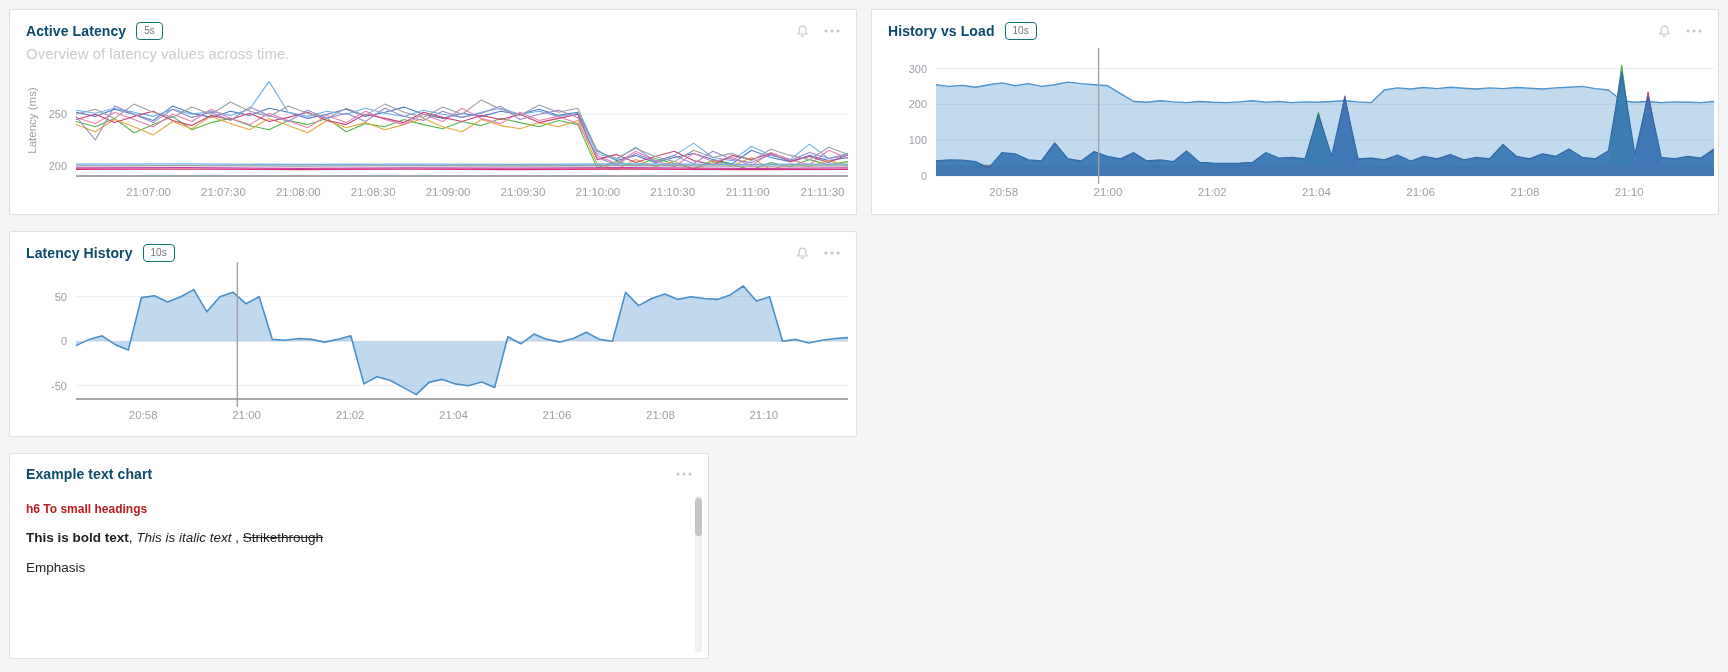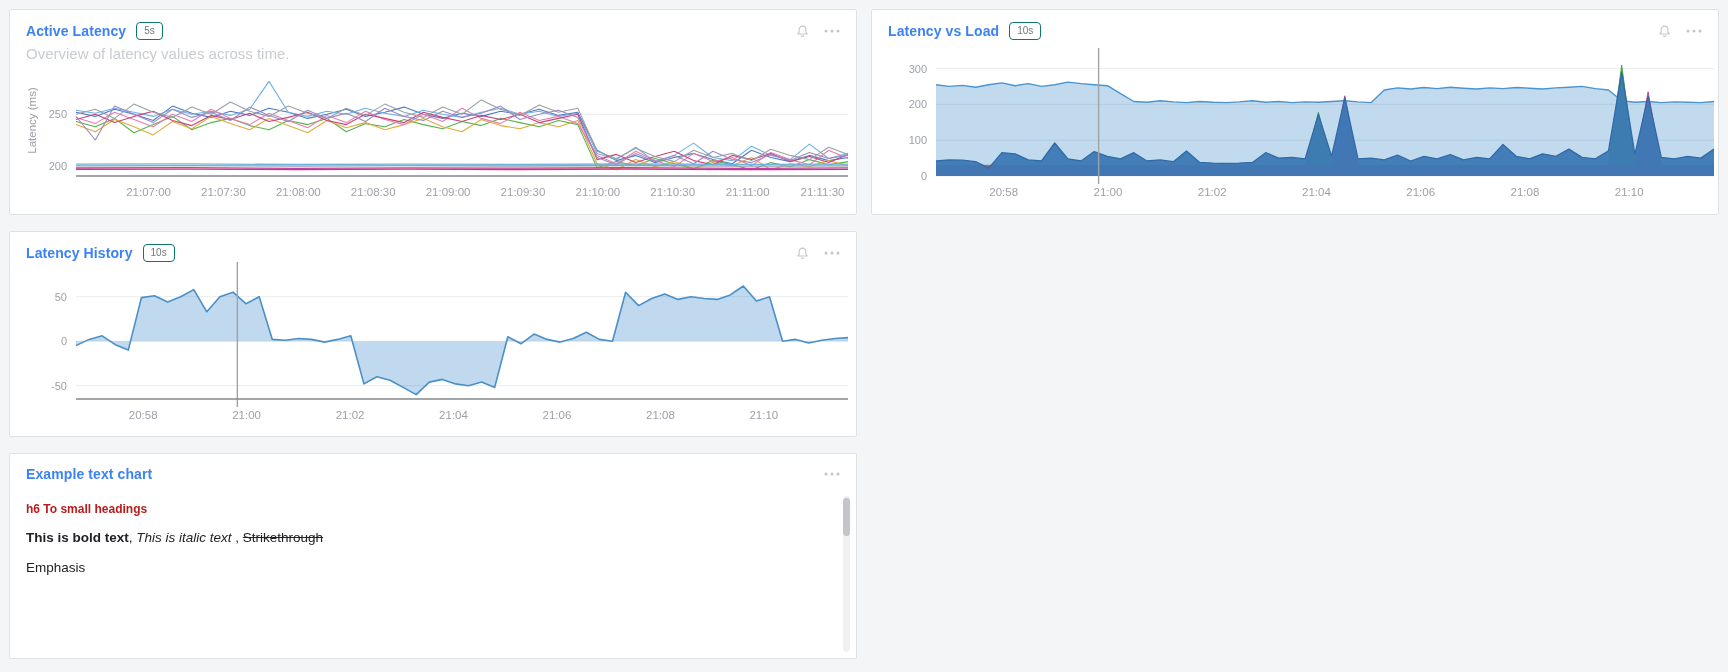--- a/index.html
+++ b/index.html
@@ -1,21 +1,21 @@
 <!DOCTYPE html>
 <html><head>
 <meta charset="utf-8">
 <style>
   * { margin:0; padding:0; box-sizing:border-box; }
   html,body { width:1728px; height:672px; }
   body { background:#f4f5f6; font-family:"Liberation Sans", sans-serif; position:relative; overflow:hidden; }
   .panel { position:absolute; background:#ffffff; border:1px solid #e0e1e3; border-radius:2px; }
   .panel-header { position:absolute; top:0; left:0; right:0; padding:12px 16px 0 16px; z-index:5; }
   .header-row { display:flex; align-items:center; }
-  .panel-title { font-size:14px; font-weight:700; color:#3b82f6; letter-spacing:0.1px; }
+  .panel-title { font-size:14px; font-weight:700; color:#0c4a6e; letter-spacing:0.1px; }
   .badge { margin-left:10px; font-size:10px; color:#72767b; border:1px solid #0f766e; border-radius:4px; padding:1px 7px 2px 7px; background:#ffffff; line-height:13px; }
   .spacer { flex:1; }
   .hicons { display:flex; align-items:center; gap:14px; }
   .hicon { width:16px; height:16px; display:flex; align-items:center; justify-content:center; cursor:pointer; }
   .subtitle { font-size:15px; color:#c9ccd0; margin-top:5px; }
   .chart { position:absolute; inset:0; }
   .chart svg { position:absolute; top:0; left:0; }
   
   .text-body { position:absolute; left:16px; top:48px; right:30px; color:#202226; }
   .text-body h1 { font-size:35px; font-weight:700; color:#3f4145; letter-spacing:-0.5px; margin:8px 0 18px 0; }
@@ -112,21 +112,21 @@
         <text x="235.938" y="186" text-anchor="middle" font-size="11.5" fill="#9ca1a8" font-family="&quot;Liberation Sans&quot;, sans-serif">21:00</text>
         <text x="340.19" y="186" text-anchor="middle" font-size="11.5" fill="#9ca1a8" font-family="&quot;Liberation Sans&quot;, sans-serif">21:02</text>
         <text x="444.442" y="186" text-anchor="middle" font-size="11.5" fill="#9ca1a8" font-family="&quot;Liberation Sans&quot;, sans-serif">21:04</text>
         <text x="548.694" y="186" text-anchor="middle" font-size="11.5" fill="#9ca1a8" font-family="&quot;Liberation Sans&quot;, sans-serif">21:06</text>
         <text x="652.946" y="186" text-anchor="middle" font-size="11.5" fill="#9ca1a8" font-family="&quot;Liberation Sans&quot;, sans-serif">21:08</text>
         <text x="757.198" y="186" text-anchor="middle" font-size="11.5" fill="#9ca1a8" font-family="&quot;Liberation Sans&quot;, sans-serif">21:10</text>
       </svg>
     </div>
   <div class="panel-header">
     <div class="header-row">
-      <span class="panel-title">Latency vs Load</span>
+      <span class="panel-title">History vs Load</span>
       <span class="badge">10s</span>
       <span class="spacer"></span>
       <span class="hicons">
         <span class="hicon">
           <svg width="15" height="15" viewBox="0 0 16 16">
               <path d="M8 2.2a3.6 3.6 0 0 0-3.6 3.6v2.9L3 10.6h10l-1.4-1.9V5.8A3.6 3.6 0 0 0 8 2.2z" fill="none" stroke="#c6c8cb" stroke-width="1.2" stroke-linejoin="round"></path>
               <path d="M6.6 12.2a1.5 1.5 0 0 0 2.8 0" fill="none" stroke="#c6c8cb" stroke-width="1.2"></path>
             </svg>
         </span>
         <span class="hicon">
@@ -180,21 +180,21 @@
               <circle cx="2" cy="2" r="1.5" fill="#c2c4c7"></circle>
               <circle cx="8" cy="2" r="1.5" fill="#c2c4c7"></circle>
               <circle cx="14" cy="2" r="1.5" fill="#c2c4c7"></circle>
             </svg>
         </span>
       </span>
     </div>
   </div>
 </div>
 
-<div class="panel" style="left:9px; top:453px; width:848px; height:206px; overflow:hidden;">
+<div class="panel" style="left:9px; top:453px; width:700px; height:206px; overflow:hidden;">
   <div class="panel-header">
     <div class="header-row">
       <span class="panel-title">Example text chart</span>
       <span class="spacer"></span>
       <span class="hicons">
         <span class="hicon">
           <svg width="16" height="4" viewBox="0 0 16 4">
               <circle cx="2" cy="2" r="1.5" fill="#c2c4c7"></circle>
               <circle cx="8" cy="2" r="1.5" fill="#c2c4c7"></circle>
               <circle cx="14" cy="2" r="1.5" fill="#c2c4c7"></circle>

